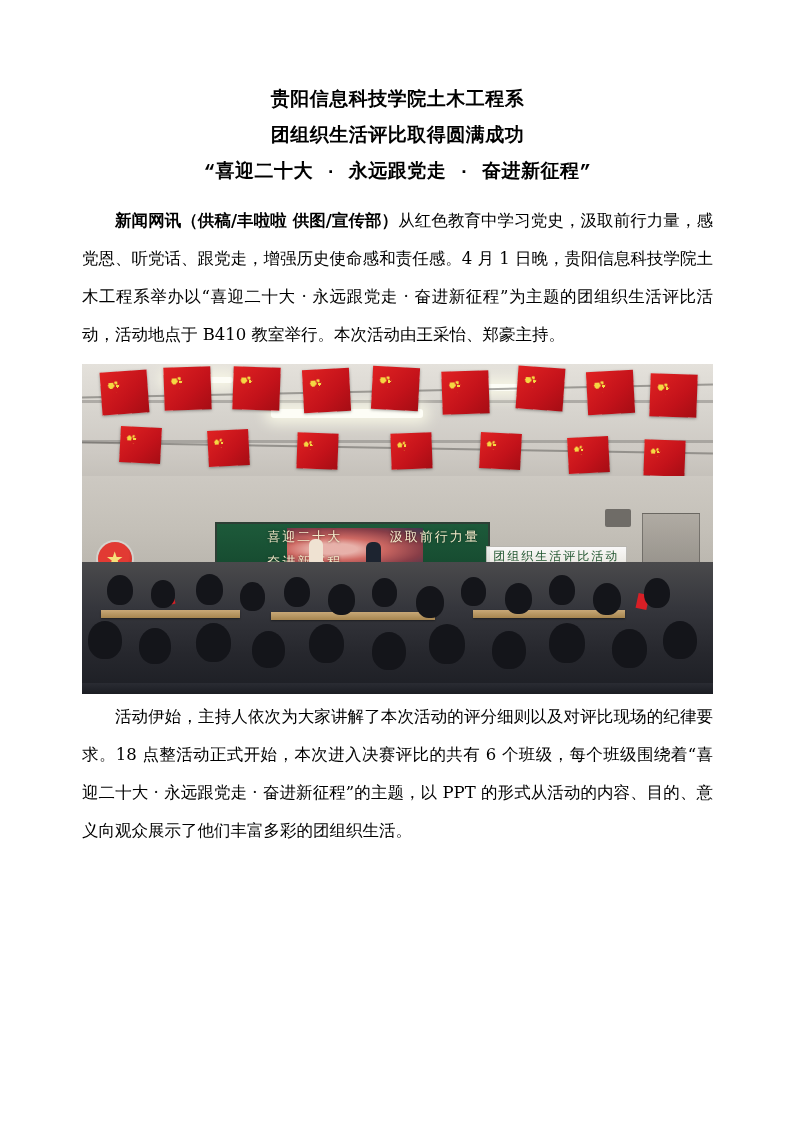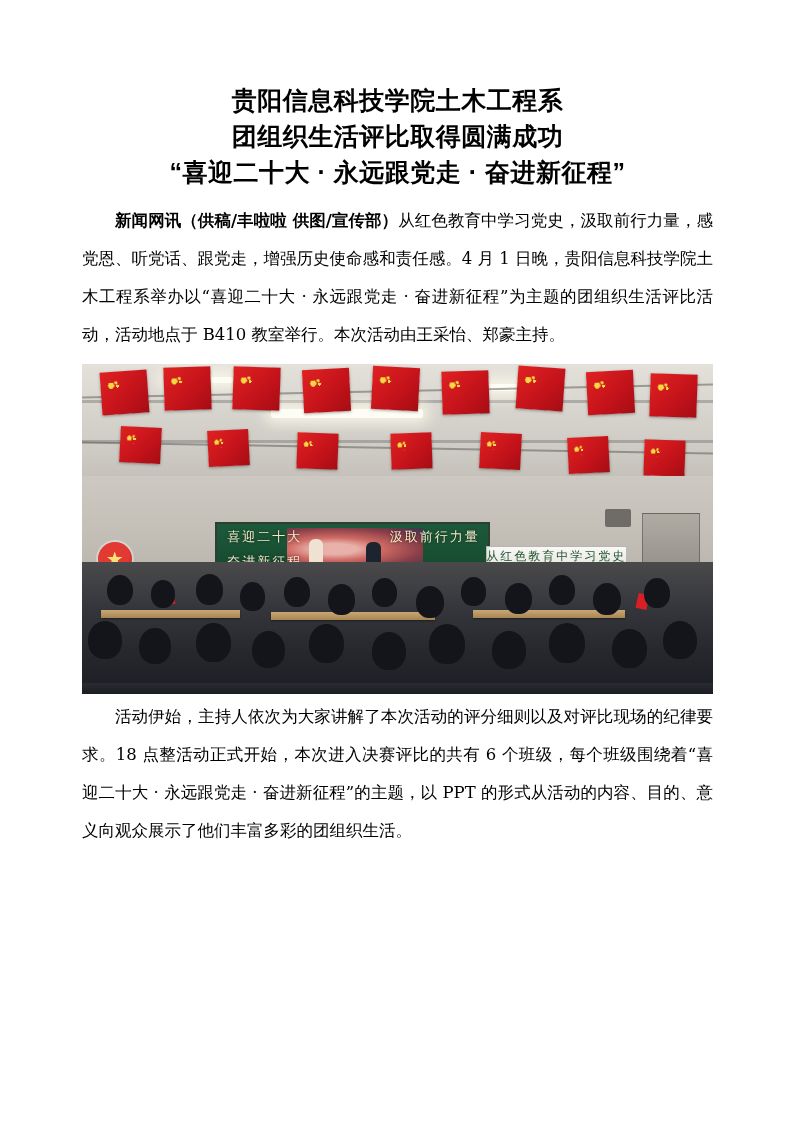--- a/index.html
+++ b/index.html
@@ -17,23 +17,23 @@
   .page {
     position: relative;
     width: 793px;
     height: 1122px;
     background: #ffffff;
     box-sizing: border-box;
     padding: 82px 80px 40px 82px;
   }
   .doc-title {
     text-align: center;
-    font-family: Liberation Sans, sans-serif;
+    font-family: Liberation Mono, monospace;
     font-weight: bold;
-    font-size: 25px;
+    font-size: 19px;
     line-height: 36px;
     letter-spacing: 0.5px;
     margin: 0 0 6px 0;
   }
   .doc-title .tline {
     display: block;
     white-space: nowrap;
   }
   .body-text {
     font-family: "DejaVu Serif", serif;
@@ -127,20 +127,21 @@
     opacity: 0.95;
   }
   .screen-txt {
     position: absolute;
     color: #f3e9c9;
     font-family: "DejaVu Serif", serif;
     font-size: 13px;
     letter-spacing: 2px;
     white-space: nowrap;
     text-shadow: 0 0 3px rgba(0,0,0,0.6);
+    margin-left: 40px;
   }
   .banner-r {
     position: absolute;
     left: 56%; top: 49%;
     width: 28%; height: 9%;
     background: linear-gradient(180deg, rgba(255,255,255,0.9), rgba(238,236,230,0.9));
     border: 1px solid rgba(150,148,142,0.6);
     color: #20552f;
     font-family: "DejaVu Serif", serif;
     font-size: 12px;
@@ -259,21 +260,21 @@
       <div class="speaker"></div>
       <div class="door"></div>
 
       <div class="screen">
         <div class="screen-img"></div>
         <div class="screen-txt" style="left:4%; top:8%;">喜迎二十大</div>
         <div class="screen-txt" style="left:4%; top:58%;">奋进新征程</div>
         <div class="screen-txt" style="right:3%; top:8%;">汲取前行力量</div>
       </div>
 
-      <div class="banner-r" style="left:64%; top:55%; width:22%; height:6%;">从红色教育中学习党史</div>
+      <div class="banner-r" style="left:64%; top:55%; width:22%; height:6%;">团组织生活评比活动</div>
 
       <div class="emblem"></div>
 
       <div class="presenter" style="left:36%; width:14px; height:17%;"></div>
       <div class="presenter dark" style="left:45%; width:15px; height:16%;"></div>
 
       <div class="crowd">
         <div class="desk" style="left:3%;  top:36%; width:22%; height:8px;"></div>
         <div class="desk" style="left:30%; top:38%; width:26%; height:8px;"></div>
         <div class="desk" style="left:62%; top:36%; width:24%; height:8px;"></div>

